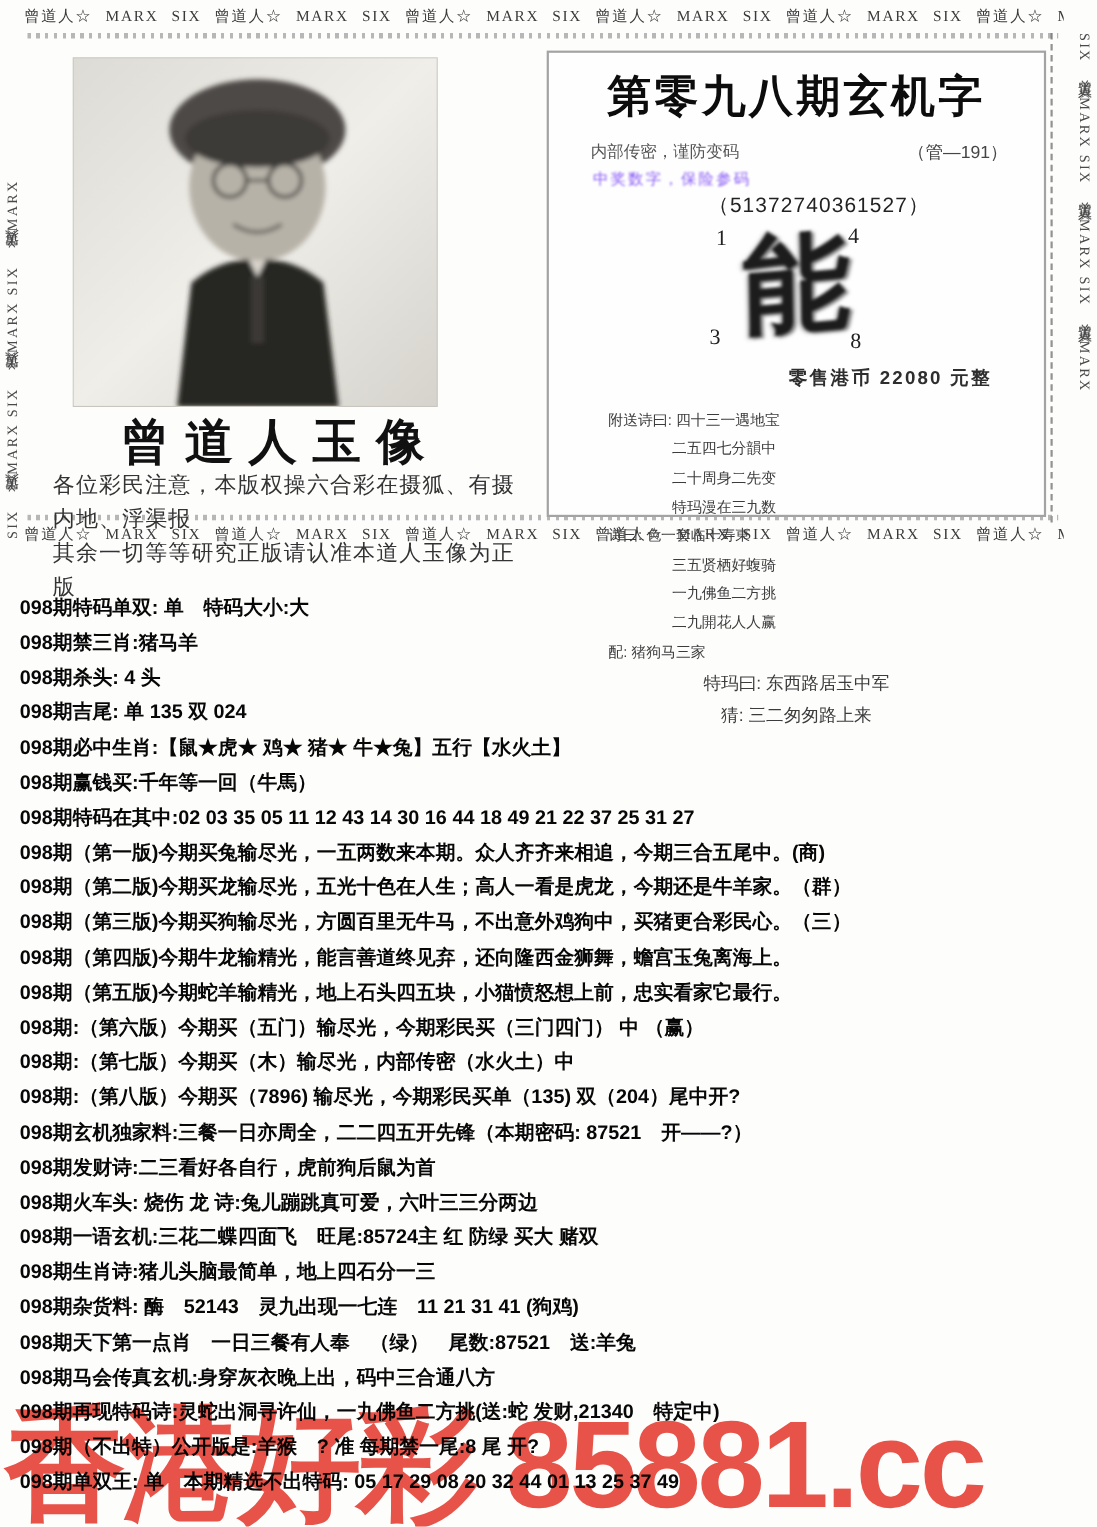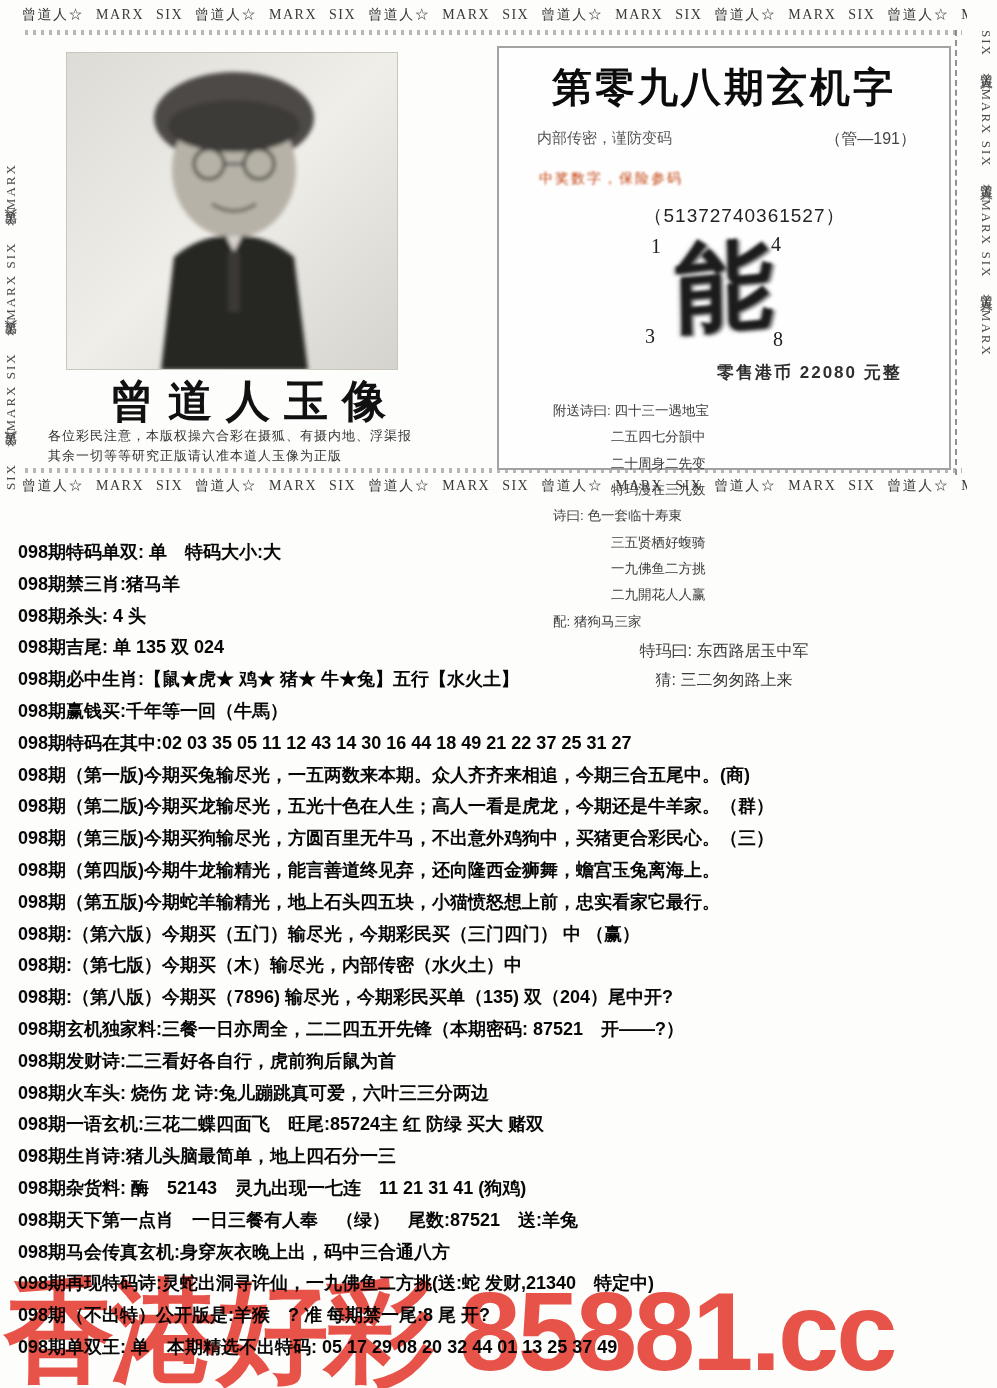--- a/index.html
+++ b/index.html
@@ -52,21 +52,21 @@
   .portrait svg{display:block;}
   .caption-big{
     position:absolute;left:30px;top:372px;width:450px;
     text-align:center;
     font-family:"Liberation Serif",serif;
     font-size:44px;font-weight:bold;color:#111;
     letter-spacing:14px;white-space:nowrap;
   }
   .caption-note{
     position:absolute;left:48px;top:426px;width:440px;
-    font-size:13px;line-height:1.55;color:#333;
+    font-size:20px;line-height:1.55;color:#333;
     filter:blur(.45px);letter-spacing:1px;
   }
 
   
   .info-box{
     position:absolute;left:497px;top:46px;width:450px;height:420px;
     border:2px solid #a3a3a3;background:#fefefe;
   }
   .ib-title{
     margin-top:12px;text-align:center;
@@ -74,25 +74,25 @@
     font-size:40px;font-weight:bold;color:#0c0c0c;
     letter-spacing:3px;white-space:nowrap;
   }
   .ib-row2{
     display:flex;justify-content:space-between;
     margin:14px 33px 0 38px;
     font-size:15px;color:#555;filter:blur(.5px);
   }
   .ib-row2 .edition{color:#444;font-size:16px;filter:blur(.4px);}
   .ib-row3{
-    margin:20px 0 0 40px;font-size:14px;color:#c2410c;
+    margin:4px 0 0 40px;font-size:14px;color:#8b5cf6;
     filter:blur(.8px);letter-spacing:2px;
   }
   .ib-serial{
-    text-align:center;margin-top:15px;
+    text-align:center;margin-top:2px;
     font-size:19px;color:#222;letter-spacing:1px;padding-left:41px;
   }
   .glyph-area{position:relative;height:120px;margin-top:4px;}
   .glyph-char{
     position:absolute;left:50%;top:46%;
     transform:translate(-50%,-50%) rotate(-5deg) skewX(-4deg);
     font-family:"Liberation Serif",serif;
     font-size:98px;font-weight:bold;color:#1c1c1c;
     filter:blur(1.6px);
     text-shadow:3px 2px 2px rgba(40,40,40,.55), -2px 1px 3px rgba(60,60,60,.45);

